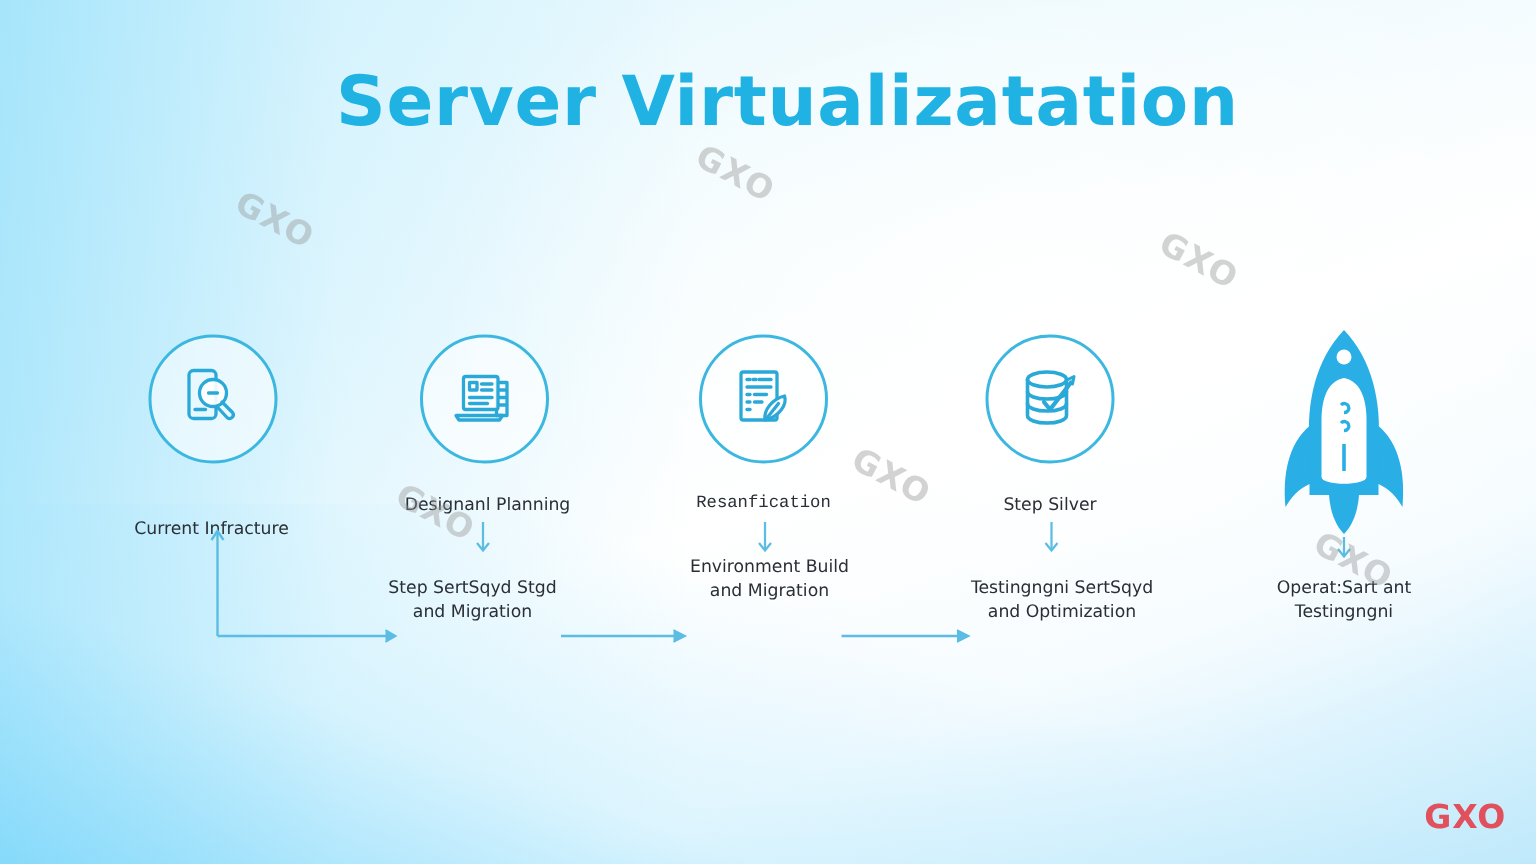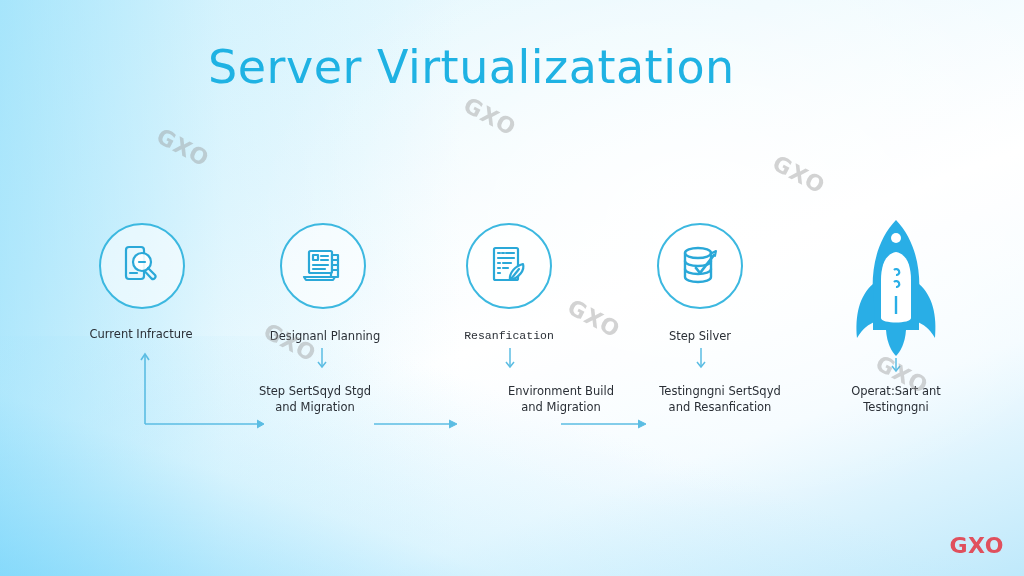--- a/index.html
+++ b/index.html
@@ -14,23 +14,23 @@
       position: absolute; left: 0; top: 0; width: 1024px; height: 576px;
       background: linear-gradient(90deg, rgba(120,215,250,0.55) 0%, rgba(170,230,252,0.25) 22%, rgba(255,255,255,0) 45%);
       pointer-events: none;
     }
     .bg-bottom {
       position: absolute; left: 0; bottom: 0; width: 1024px; height: 240px;
       background: linear-gradient(20deg, rgba(110,210,250,0.65) 0%, rgba(170,230,252,0.3) 30%, rgba(255,255,255,0) 60%);
       pointer-events: none;
     }
     .title {
-      position: absolute; left: 208px; top: 40px;
+      position: absolute; left: 224px; top: 40px;
       font-family: "DejaVu Sans", sans-serif;
-      font-size: 46px; font-weight: normal; letter-spacing: 0.5px;
+      font-size: 46px; font-weight: bold; letter-spacing: 0.5px;
       color: #1fb2e3; margin: 0;
     }
     .step-circle {
       position: absolute; width: 86px; height: 86px; border-radius: 50%;
       border: 2px solid #3cb8e0; background: rgba(255,255,255,0.55);
       box-sizing: border-box;
       display: flex; align-items: center; justify-content: center;
     }
     .step-circle svg { width: 52px; height: 52px; }
     .label {
@@ -59,21 +59,21 @@
 
 <div class="step-circle" style="left:99px; top:223px;">
   <svg viewBox="0 0 52 52" fill="none" stroke="#2aa8d8" stroke-width="2.2" stroke-linecap="round" stroke-linejoin="round">
     <rect x="10" y="7" width="18" height="32" rx="3"></rect>
     <line x1="14" y1="33" x2="21" y2="33"></line>
     <circle cx="26" cy="22" r="9" fill="rgba(255,255,255,0.9)"></circle>
     <line x1="23" y1="22" x2="29" y2="22"></line>
     <path d="M32 28 L39 35 a2.5 2.5 0 0 1 -3.5 3.5 L29 31.5"></path>
   </svg>
 </div>
-<div class="label" style="left:141px; top:326px;">Current Infracture</div>
+<div class="label" style="left:141px; top:344px;">Current Infracture</div>
 
 <div class="step-circle" style="left:280px; top:223px;">
   <svg viewBox="0 0 52 52" fill="none" stroke="#2aa8d8" stroke-width="2.2" stroke-linecap="round" stroke-linejoin="round">
     <rect x="34" y="15" width="7" height="22"></rect>
     <line x1="35" y1="20" x2="40" y2="20"></line>
     <line x1="35" y1="25" x2="40" y2="25"></line>
     <line x1="35" y1="30" x2="40" y2="30"></line>
     <rect x="12" y="11" width="23" height="22" rx="1.5" fill="rgba(255,255,255,0.9)"></rect>
     <rect x="16" y="15" width="5" height="5"></rect>
     <line x1="24" y1="16" x2="31" y2="16"></line>
@@ -107,43 +107,43 @@
     <line x1="15" y1="33" x2="17" y2="33"></line>
     <path d="M27 40 C 26 33, 32 26, 40 24 C 42 30, 36 38, 27 40 Z" fill="rgba(255,255,255,0.95)"></path>
     <line x1="28" y1="39" x2="36" y2="29"></line>
   </svg>
 </div>
 <div class="label" style="left:509px; top:328px;font-family:Liberation Mono, monospace;">Resanfication</div>
 <svg class="arrow" style="left:503px; top:347px;" width="14" height="22">
   <line x1="7" y1="1" x2="7" y2="19" stroke="#5bbde3" stroke-width="1.5"></line>
   <path d="M3 15 L7 20 L11 15" fill="none" stroke="#5bbde3" stroke-width="1.5"></path>
 </svg>
-<div class="label" style="left:513px; top:383px;margin-left:48px;">
+<div class="label" style="left:513px; top:369px;">
   <div>Environment Build</div>
   <div>and Migration</div>
 </div>
 
 <div class="step-circle" style="left:657px; top:223px;">
   <svg viewBox="0 0 52 52" fill="none" stroke="#2aa8d8" stroke-width="2.4" stroke-linecap="round" stroke-linejoin="round">
     <ellipse cx="24" cy="13" rx="13" ry="5"></ellipse>
     <path d="M11 13 L11 37 C 11 40, 17 42, 24 42 C 31 42, 37 40, 37 37 L37 13"></path>
     <path d="M11 21 C 11 24, 17 26, 24 26 C 31 26, 37 24, 37 21"></path>
     <path d="M11 29 C 11 32, 17 34, 24 34 C 31 34, 37 32, 37 29"></path>
     <path d="M22 28 L26 33 L40 15" stroke-width="2.8"></path>
     <path d="M38 13 L42 11 L41 16" stroke-width="2"></path>
   </svg>
 </div>
 <div class="label" style="left:700px; top:328px;">Step Silver</div>
 <svg class="arrow" style="left:694px; top:347px;" width="14" height="22">
   <line x1="7" y1="1" x2="7" y2="19" stroke="#5bbde3" stroke-width="1.5"></line>
   <path d="M3 15 L7 20 L11 15" fill="none" stroke="#5bbde3" stroke-width="1.5"></path>
 </svg>
-<div class="label" style="left:708px; top:383px;margin-left:12px;">
+<div class="label" style="left:708px; top:383px;">
   <div>Testingngni SertSqyd</div>
-  <div>and Resanfication</div>
+  <div>and Optimization</div>
 </div>
 
 <svg style="position:absolute; left:853px; top:218px;" width="86" height="140" viewBox="0 0 86 140">
   <path d="M43 2 C 24 22, 18 50, 20 78 L 20 112 L 66 112 L 66 78 C 68 50, 62 22, 43 2 Z" fill="#29aee6"></path>
   <path d="M20 66 C 6 78, 2 98, 4 120 C 10 110, 16 106, 22 104 Z" fill="#29aee6"></path>
   <path d="M66 66 C 80 78, 84 98, 82 120 C 76 110, 70 106, 64 104 Z" fill="#29aee6"></path>
   <path d="M33 112 L 53 112 C 52 126, 47 134, 43 138 C 39 134, 34 126, 33 112 Z" fill="#29aee6"></path>
   <path d="M43 34 C 32 36, 28 48, 28 62 L 28 100 C 28 106, 58 106, 58 100 L 58 62 C 58 48, 54 36, 43 34 Z" fill="#ffffff"></path>
   <circle cx="43" cy="20" r="5" fill="#ffffff"></circle>
   <path d="M41 52 a3 3 0 1 1 2 5" fill="none" stroke="#29aee6" stroke-width="2.2"></path>

